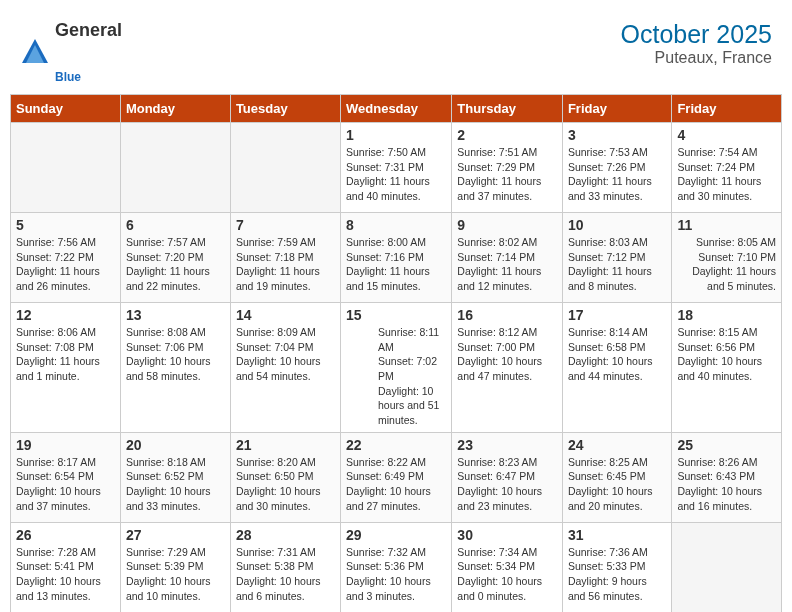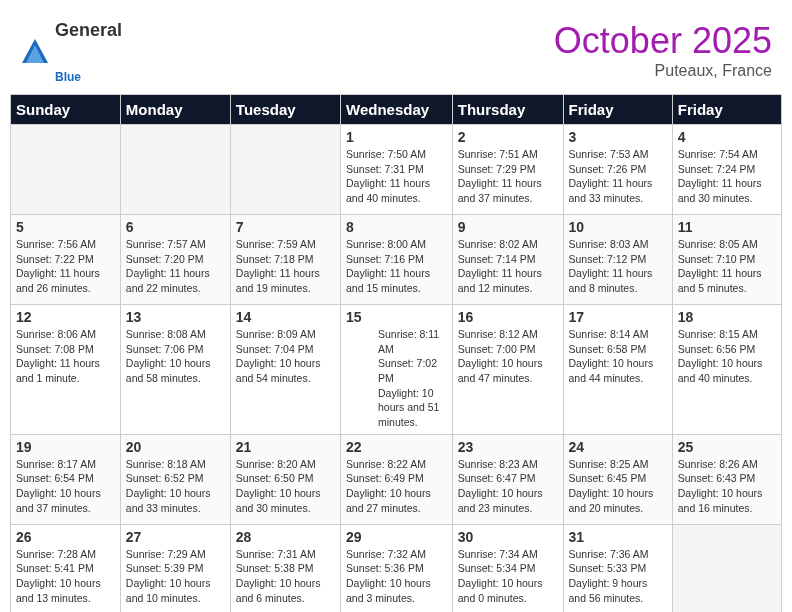--- a/index.html
+++ b/index.html
@@ -38,38 +38,38 @@
     }
     .logo-icon {
       width: 30px;
       height: 30px;
       margin-right: 5px;
     }
     .title-section {
       text-align: right;
     }
     .month-title {
-      font-size: 36px;
+      font-size: 25px;
       font-weight: normal;
-      color: #a21caf;
+      color: #0369a1;
     }
     .location {
       font-size: 16px;
       color: #555;
     }
     .calendar {
       width: 100%;
       border-collapse: collapse;
       margin: 5px 0;
     }
     .calendar th {
-      background: #0f172a;
+      background: #c2410c;
       color: #fff;
       padding: 6px 5px;
-      font-size: 15px;
+      font-size: 13px;
       font-weight: bold;
       border: 1px solid #ccc;
       text-align: left;
     }
     .calendar td {
       border: 1px solid #ccc;
       vertical-align: top;
       padding: 4px 5px;
       font-size: 11px;
       color: #333;
@@ -189,21 +189,21 @@
 Daylight: 11 hours and 12 minutes.</div>
         </td>
         <td>
           <span class="day-number">10</span>
           <div class="day-info" style="white-space: pre-line;">Sunrise: 8:03 AM
 Sunset: 7:12 PM
 Daylight: 11 hours and 8 minutes.</div>
         </td>
         <td>
           <span class="day-number">11</span>
-          <div class="day-info" style="white-space: pre-line;">Sunrise: 8:05 AM
+          <div class="day-info" style="white-space: pre-line; text-align: right;">Sunrise: 8:05 AM
 Sunset: 7:10 PM
 Daylight: 11 hours and 5 minutes.</div>
         </td>
       </tr>
       <tr>
         <td>
           <span class="day-number">12</span>
           <div class="day-info" style="white-space: pre-line;">Sunrise: 8:06 AM
 Sunset: 7:08 PM
 Daylight: 11 hours and 1 minute.</div>

